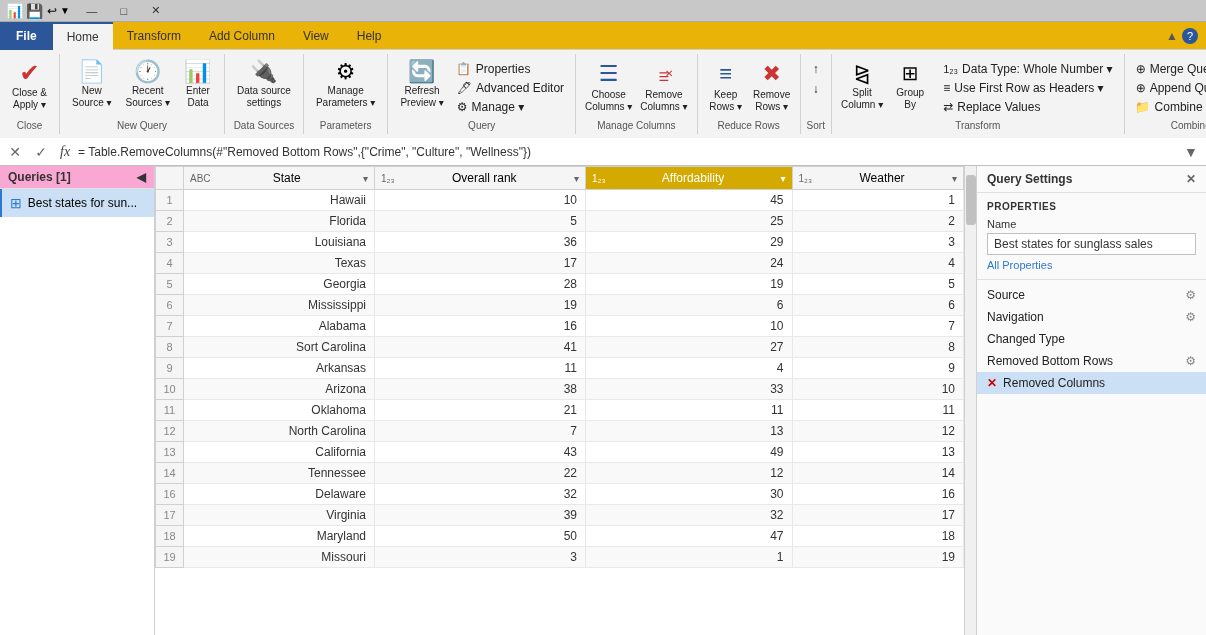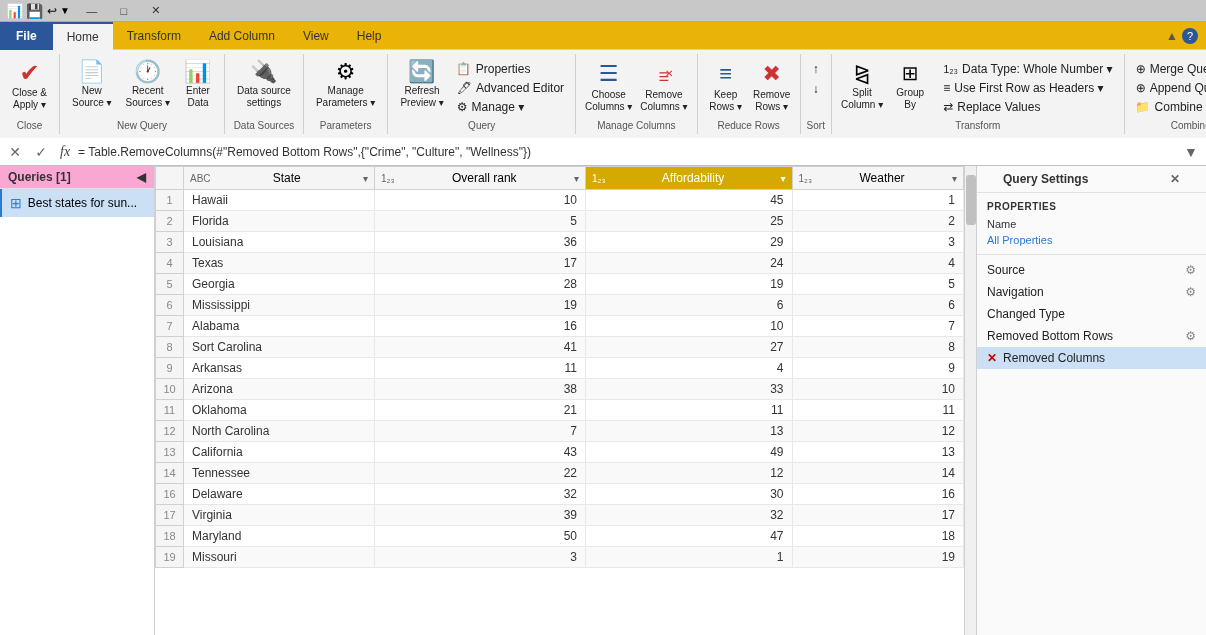--- a/index.html
+++ b/index.html
@@ -234,35 +234,35 @@
       position: sticky;
       left: 0;
     }
     tbody tr:nth-child(even) { background: #f9f9f9; }
     tbody td {
       border: 1px solid #e8e8e8;
       padding: 3px 8px;
       white-space: nowrap;
     }
     tbody td.num-cell { text-align: right; color: #333; }
-    tbody td.text-cell { text-align: left; color: #333; }
+    tbody td.text-cell { text-align: right; color: #333; }
 
     
     .settings-panel {
       width: 230px;
       background: #fafafa;
       border-left: 1px solid #d0d0d0;
       display: flex;
       flex-direction: column;
     }
     .settings-panel-header {
       display: flex;
       align-items: center;
       justify-content: space-between;
-      padding: 6px 26px;
+      padding: 6px 10px;
       font-size: 13px;
       font-weight: 600;
       color: #333;
       border-bottom: 1px solid #e0e0e0;
     }
     .settings-section {
       padding: 8px 10px;
       border-bottom: 1px solid #e0e0e0;
     }
     .settings-section-title {
@@ -728,20 +728,21 @@
 
   <div class="settings-panel">
     <div class="settings-panel-header">
       <span>Query Settings</span>
       <span style="cursor:pointer; color:#666;">✕</span>
     </div>
 
     <div class="settings-section">
       <div class="settings-section-title">PROPERTIES</div>
       <div style="font-size:11px; color:#333; margin-bottom:3px;">Name</div>
+      <input class="settings-name-input" value="Best states for sunglass sales" style="">
       <a class="settings-link">All Properties</a>
     </div>
 
 
     <div class="applied-steps-list" id="steps-list">
     <div class="step-item">
           <span>Source</span>
           <span class="step-gear">⚙</span>
         </div>
         <div class="step-item">

